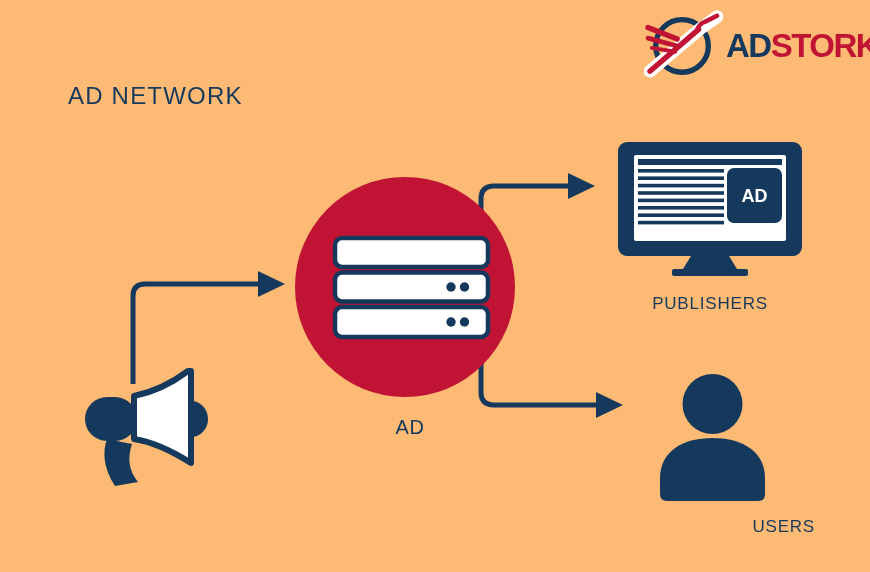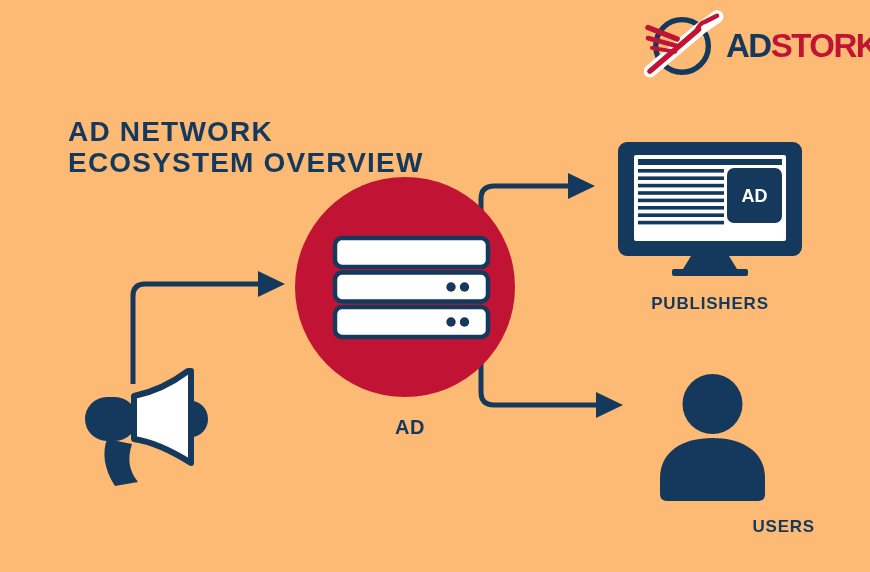--- a/index.html
+++ b/index.html
@@ -9,27 +9,27 @@
   }
   
   .logo{position:absolute;left:644px;top:6px;display:flex;align-items:center;}
   .logo-emblem{width:80px;height:74px;}
   .logo-text{font-size:33px;font-weight:800;letter-spacing:-1.5px;margin-left:2px;margin-top:6px;white-space:nowrap;}
   .logo-text .navy{color:#14395c;}
   .logo-text .red{color:#c11434;}
   
   .title{
     position:absolute;left:68px;top:80px;color:#14395c;
-    font-size:28px;font-weight:700;letter-spacing:1.2px;line-height:31px;margin-top:36px;
+    font-size:24px;font-weight:400;letter-spacing:1.2px;line-height:31px;
   }
   
   .diagram-svg{position:absolute;left:0;top:0;}
   
   .node-label{
-    position:absolute;color:#14395c;font-weight:700;letter-spacing:0.8px;
+    position:absolute;color:#14395c;font-weight:400;letter-spacing:0.8px;
     font-size:17px;text-align:center;
   }
   .label-adnetwork{
     left:320px;top:413px;width:180px;font-size:20px;line-height:28px;letter-spacing:0.6px;
   }
   .label-advertisers{left:48px;top:510px;width:190px;}
   .label-publishers{left:620px;top:294px;width:180px;}
   .label-users{left:655px;top:517px;width:160px;text-align:right;}
   
   .icon-box{position:absolute;}
@@ -53,21 +53,20 @@
       <path d="M 33 41 L 3 33" fill="none" stroke="#c11434" stroke-width="4.8" stroke-linecap="round"></path>
       <path d="M 31 47 L 7 43" fill="none" stroke="#c11434" stroke-width="4" stroke-linecap="round"></path>
     </svg>
     <div class="logo-text">
       <span class="navy">AD</span><span class="red">STORK</span>
     </div>
   </div>
 
   <div class="title">
     <div>AD NETWORK</div>
-    <div>ECOSYSTEM OVERVIEW</div>
   </div>
 
   <svg class="diagram-svg" width="870" height="572" viewBox="0 0 870 572">
 
     <g>
       <path d="M 133 384 L 133 296 Q 133 284 145 284 L 260 284" fill="none" stroke="#14395c" stroke-width="5"></path>
       <polygon points="258,271 285,284 258,297" fill="#14395c"></polygon>
     </g>
 
     <g>

